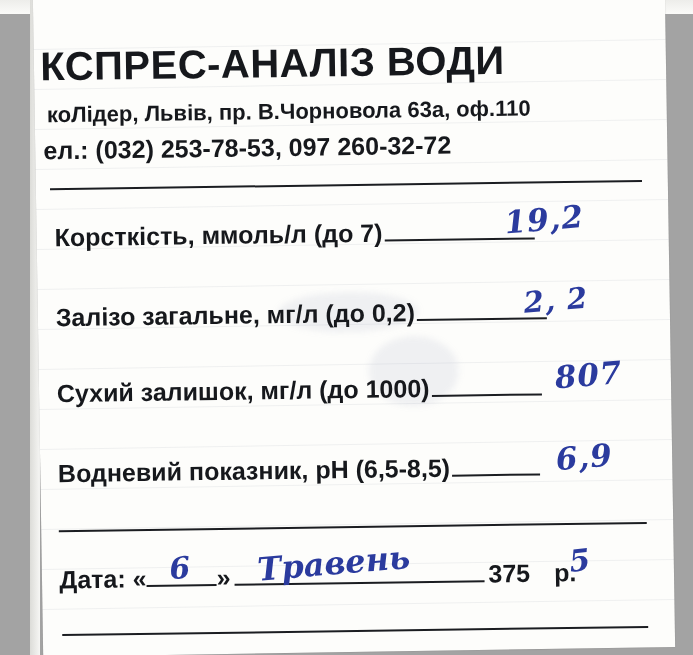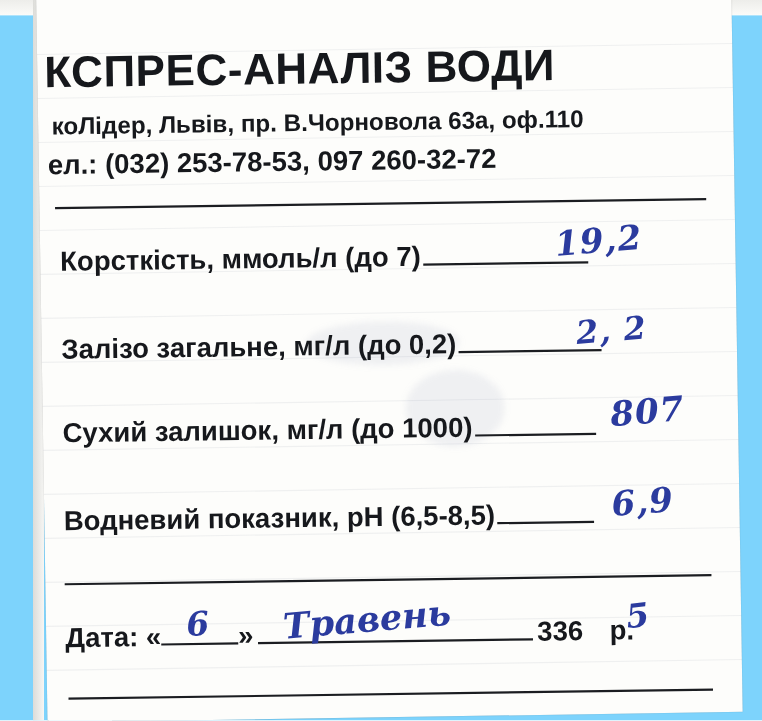--- a/index.html
+++ b/index.html
@@ -14,21 +14,21 @@
     overflow: hidden;
     position: relative;
   }
 
   
   #scan {
     position: absolute;
     left: 0; top: 0;
     width: 693px;
     height: 655px;
-    background: #7dd3fc;
+    background: #a3a3a3;
   }
   .paper {
     position: absolute;
     left: 38px;
     top: -8px;
     width: 632px;
     height: 660px;
     background: #fdfdfb;
     transform: rotate(-0.9deg);
     box-shadow: 0 0 1px rgba(0,0,0,0.25);
@@ -230,21 +230,21 @@
     <div class="hand h-dry">807</div>
 
     <div class="row r-ph">
       <span class="label">Водневий показник, рН (6,5-8,5)</span><span class="blank blank-ph"></span>
     </div>
     <div class="hand h-ph">6,9</div>
 
     <div class="rule r2"></div>
 
     <div class="dateline">
-      <span>Дата: «</span><span class="dblank db-day"></span><span>»</span><span class="dblank db-month"></span><span>336</span><span style="display:inline-block;width:24px"></span><span>р.</span>
+      <span>Дата: «</span><span class="dblank db-day"></span><span>»</span><span class="dblank db-month"></span><span>375</span><span style="display:inline-block;width:24px"></span><span>р.</span>
     </div>
     <div class="hand h-day">6</div>
     <div class="hand h-month">Травень</div>
     <div class="hand h-year">5</div>
 
     <div class="rule r3"></div>
 
   </div>
 </div>
 

